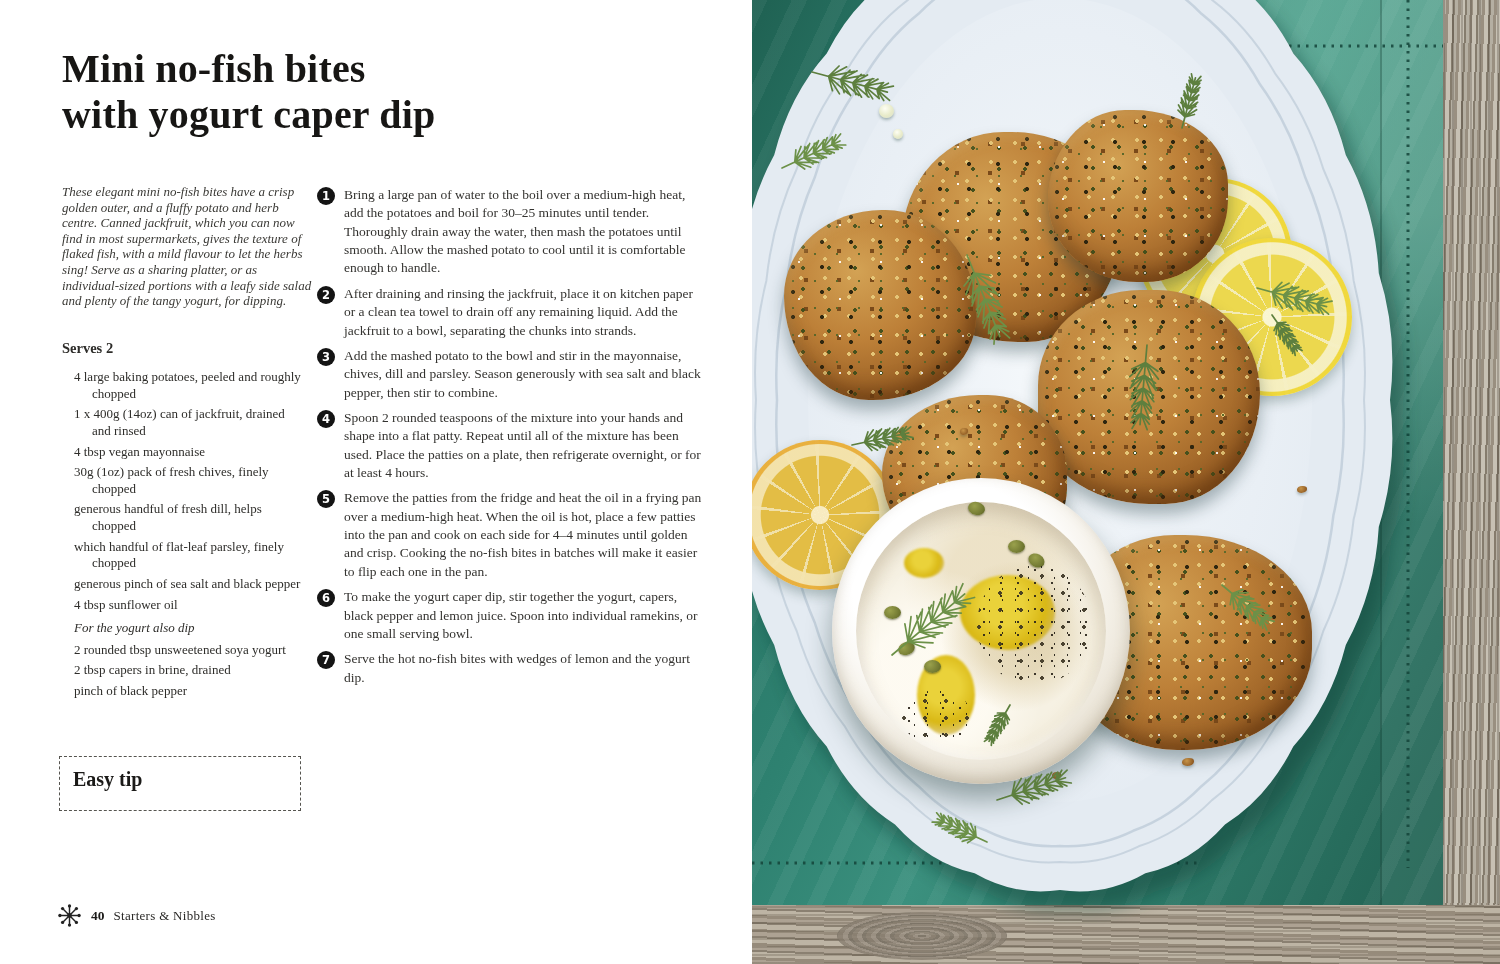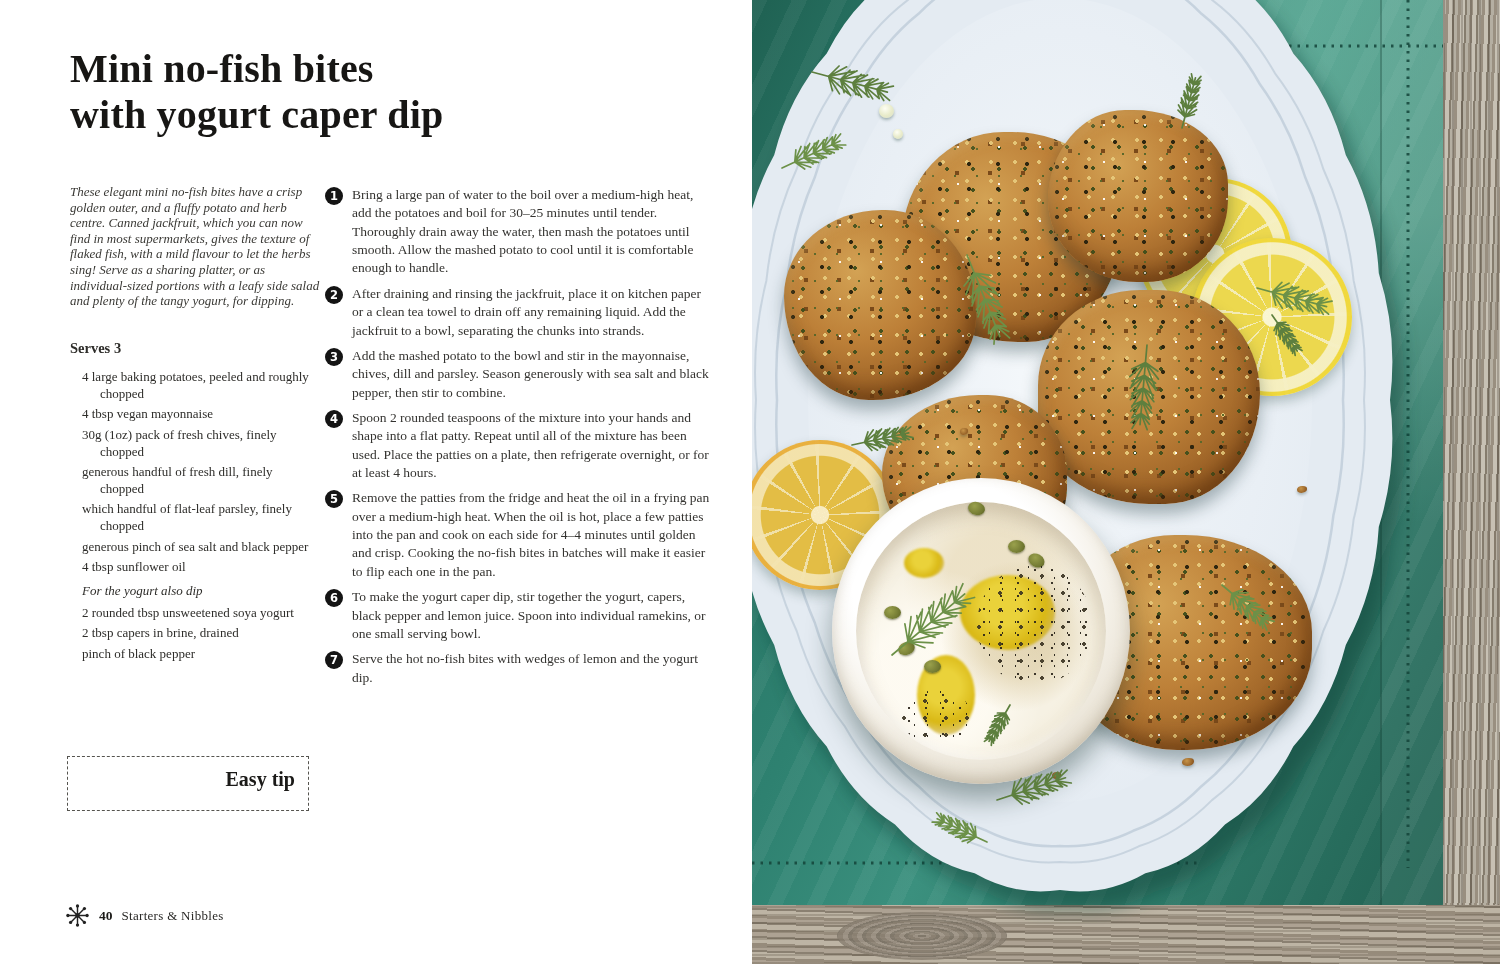--- a/index.html
+++ b/index.html
@@ -1,31 +1,31 @@
 <!DOCTYPE html>
 <html><head>
 <meta charset="utf-8">
 <style>
   html,body{margin:0;padding:0;background:#888;}
   .spread{position:relative;width:1500px;height:964px;background:#ffffff;overflow:hidden;
           font-family:"Liberation Serif","DejaVu Serif",serif;color:#2e2d2a;}
   
-  .left-page{position:absolute;left:8px;top:0;width:752px;height:964px;background:#fff;}
+  .left-page{position:absolute;left:0;top:0;width:752px;height:964px;background:#fff;}
   .title{position:absolute;left:62px;top:46px;margin:0;font-size:40px;line-height:1.14;
          font-weight:700;color:#171614;letter-spacing:.2px;}
   .intro{position:absolute;left:62px;top:184px;width:254px;font-style:italic;
          font-size:13px;line-height:1.2;color:#3a3935;}
   .left-col{position:absolute;left:62px;top:340px;width:256px;}
   .serves{font-weight:700;font-size:14.5px;margin-bottom:12px;}
   ul.ingredients{list-style:none;margin:12px;padding:0;font-size:13px;line-height:1.28;}
   ul.ingredients li{padding-left:18px;text-indent:-18px;margin-bottom:4px;}
   ul.ingredients li.dip-heading{font-style:italic;padding-left:0;text-indent:0;
          margin-top:7px;margin-bottom:5px;}
   .tip-box{position:absolute;left:59px;top:756px;width:214px;border:1.5px dashed #55544f;
-         padding:11px 13px 13px;text-align:right;}
+         padding:11px 13px 13px;}
   .tip-heading{font-weight:700;font-size:20px;color:#1b1a18;margin-bottom:6px;}
   .tip-text{font-size:12.5px;line-height:1.38;color:#393833;}
   .page-footer{position:absolute;left:57px;top:903px;display:flex;align-items:center;gap:9px;}
   .page-footer .pagenum{font-weight:700;font-size:13.5px;color:#1c1b19;}
   .page-footer .section{font-size:13px;letter-spacing:.3px;color:#2a2927;}
   
   ol.steps{position:absolute;left:344px;top:186px;width:358px;margin:0;padding:0;list-style:none;}
   ol.steps li{position:relative;margin:0 0 7px 0;font-size:13.5px;line-height:1.36;color:#343330;}
   ol.steps .num{position:absolute;left:-27px;top:1px;width:18px;height:18px;border-radius:50%;
          background:#141414;color:#fff;text-align:center;line-height:18px;font-size:11.5px;
@@ -107,26 +107,27 @@
 
 <div class="spread">
 
   <div class="left-page">
 
     <h1 class="title"><span>Mini no-fish bites</span><br><span>with yogurt caper dip</span></h1>
 
     <div class="intro">These elegant mini no-fish bites have a crisp golden outer, and a fluffy potato and herb centre. Canned jackfruit, which you can now find in most supermarkets, gives the texture of flaked fish, with a mild flavour to let the herbs sing! Serve as a sharing platter, or as individual-sized portions with a leafy side salad and plenty of the tangy yogurt, for dipping.</div>
 
     <div class="left-col">
-      <div class="serves">Serves 3</div>
+      <div class="serves">Serves 2</div>
       <ul class="ingredients">
         <li>4 large baking potatoes, peeled and roughly chopped</li>
+        <li>1 x 400g (14oz) can of jackfruit, drained and rinsed</li>
         <li>4 tbsp vegan mayonnaise</li>
         <li>30g (1oz) pack of fresh chives, finely chopped</li>
-        <li>generous handful of fresh dill, finely chopped</li>
+        <li>generous handful of fresh dill, helps chopped</li>
         <li>which handful of flat-leaf parsley, finely chopped</li>
         <li>generous pinch of sea salt and black pepper</li>
         <li>4 tbsp sunflower oil</li>
         <li class="dip-heading">For the yogurt also dip</li>
         <li>2 rounded tbsp unsweetened soya yogurt</li>
         <li>2 tbsp capers in brine, drained</li>
         <li>pinch of black pepper</li>
       </ul>
     </div>
 

